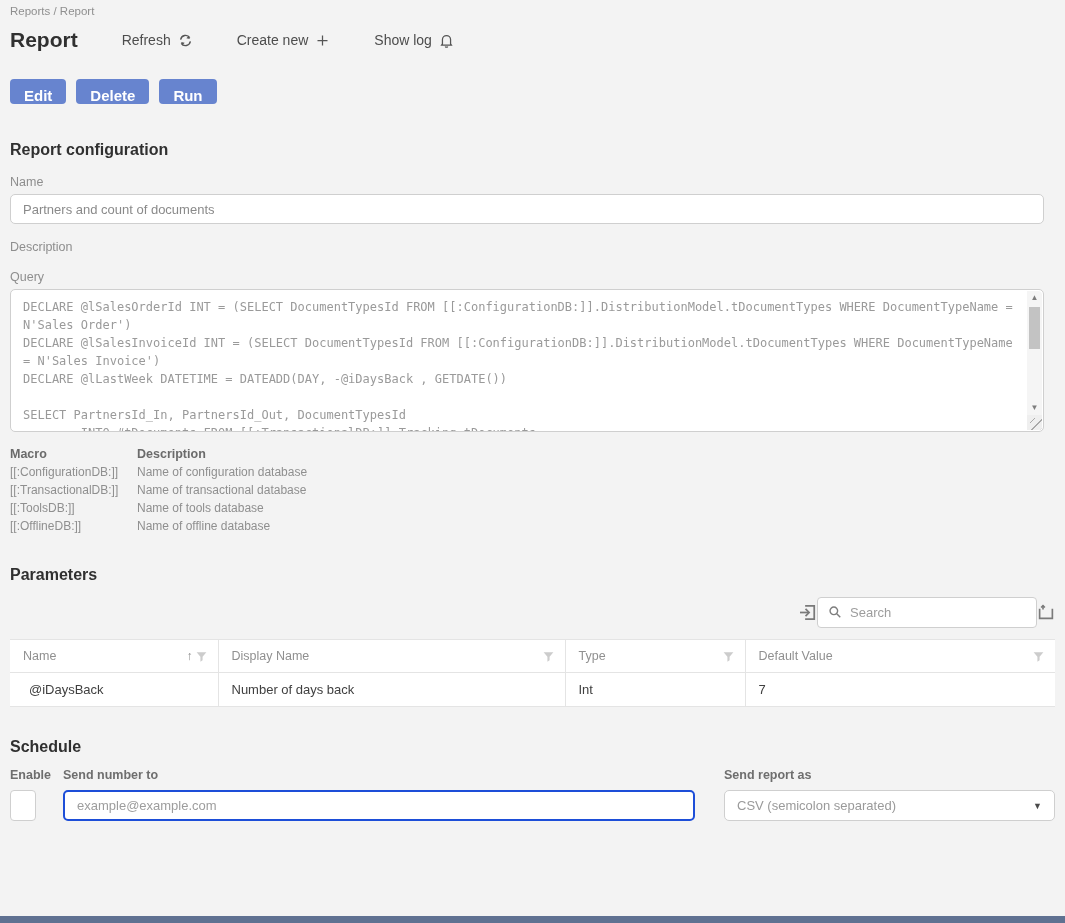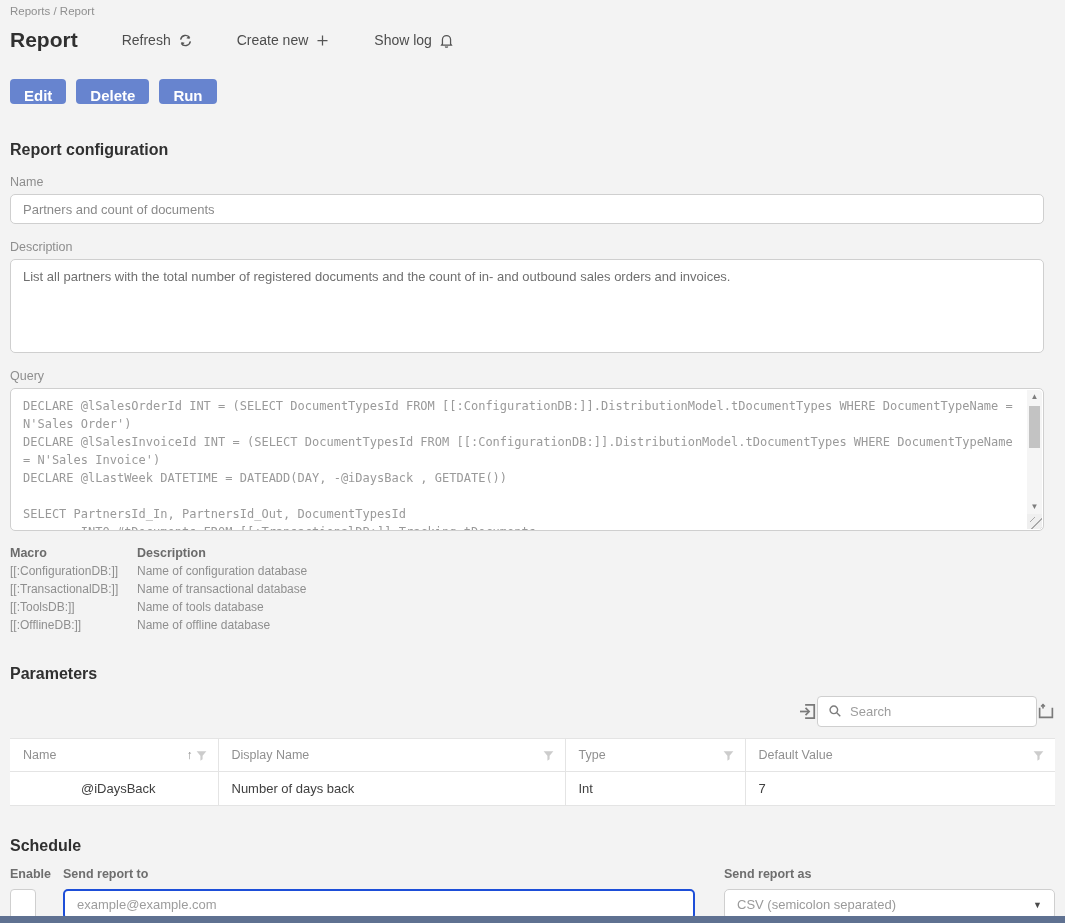--- a/index.html
+++ b/index.html
@@ -109,21 +109,21 @@
   .params-table th:last-child, .params-table td:last-child { border-right: none; }
   .params-table th {
     font-weight: normal; font-size: 12.5px; color: #909090; text-align: left;
     padding: 9px 10px 9px 13px; cursor: pointer;
   }
   .th-inner { display: flex; align-items: center; }
   .th-label { flex: 1; }
   .sort-arrow { font-size: 12px; color: #8a8a8a; margin-right: 2px; }
   .funnel { display: inline-flex; cursor: pointer; }
   .params-table td { font-size: 13px; color: #404040; padding: 9px 10px 9px 13px; }
-  .params-table td:first-child { padding-left: 19px; text-align: center; }
+  .params-table td:first-child { padding-left: 19px; }
 
   
   .schedule-row { display: flex; margin-top: 12px; }
   .sched-col-enable { width: 53px; }
   .sched-col-to { width: 632px; }
   .sched-col-as { margin-left: auto; width: 331px; }
   .sched-label { font-size: 12.5px; font-weight: bold; color: #6e6e6e; margin-bottom: 8px; }
   .checkbox { width: 26px; height: 31px; background: #ffffff; border: 1px solid #cfcfcf; border-radius: 4px; cursor: pointer; }
   .sched-input {
     width: 100%; height: 31px; background: #ffffff; border: 2px solid #1d4ed8; border-radius: 5px;
@@ -186,21 +186,20 @@
     <button class="btn">Delete</button>
     <button class="btn">Run</button>
   </div>
 
   <div class="section-heading h-config">Report configuration</div>
 
   <div class="field-label">Name</div>
   <input class="text-input" type="text" value="Partners and count of documents" style="">
 
   <div class="field-label">Description</div>
-  <div class="desc-box">List all partners with the total number of registered documents and the count of in- and outbound sales orders and invoices.</div>
 
   <div class="field-label">Query</div>
   <div class="query-box">
     <pre class="query-pre">DECLARE @lSalesOrderId INT = (SELECT DocumentTypesId FROM [[:ConfigurationDB:]].DistributionModel.tDocumentTypes WHERE DocumentTypeName = N'Sales Order')
 DECLARE @lSalesInvoiceId INT = (SELECT DocumentTypesId FROM [[:ConfigurationDB:]].DistributionModel.tDocumentTypes WHERE DocumentTypeName = N'Sales Invoice')
 DECLARE @lLastWeek DATETIME = DATEADD(DAY, -@iDaysBack , GETDATE())
 
 SELECT PartnersId_In, PartnersId_Out, DocumentTypesId
         INTO #tDocuments FROM [[:TransactionalDB:]].Tracking.tDocuments</pre>
     <div class="vscrollbar">
@@ -315,21 +314,21 @@
   </table>
 
   <div class="section-heading h-schedule">Schedule</div>
 
   <div class="schedule-row">
     <div class="sched-col-enable">
       <div class="sched-label">Enable</div>
       <div class="checkbox"></div>
     </div>
     <div class="sched-col-to">
-      <div class="sched-label">Send report to</div>
+      <div class="sched-label">Send number to</div>
       <input class="sched-input" type="text" placeholder="example@example.com" style="">
     </div>
     <div class="sched-col-as">
       <div class="sched-label">Send report as</div>
       <div class="select-box">
         <span>CSV (semicolon separated)</span>
         <span class="select-arrow">▼</span>
       </div>
     </div>
   </div>

